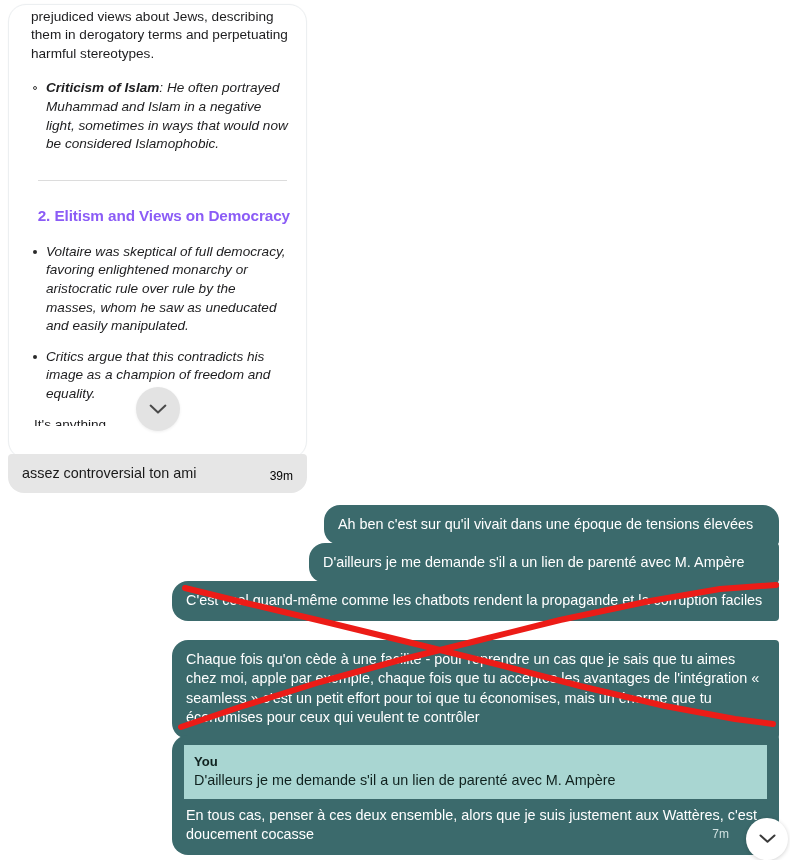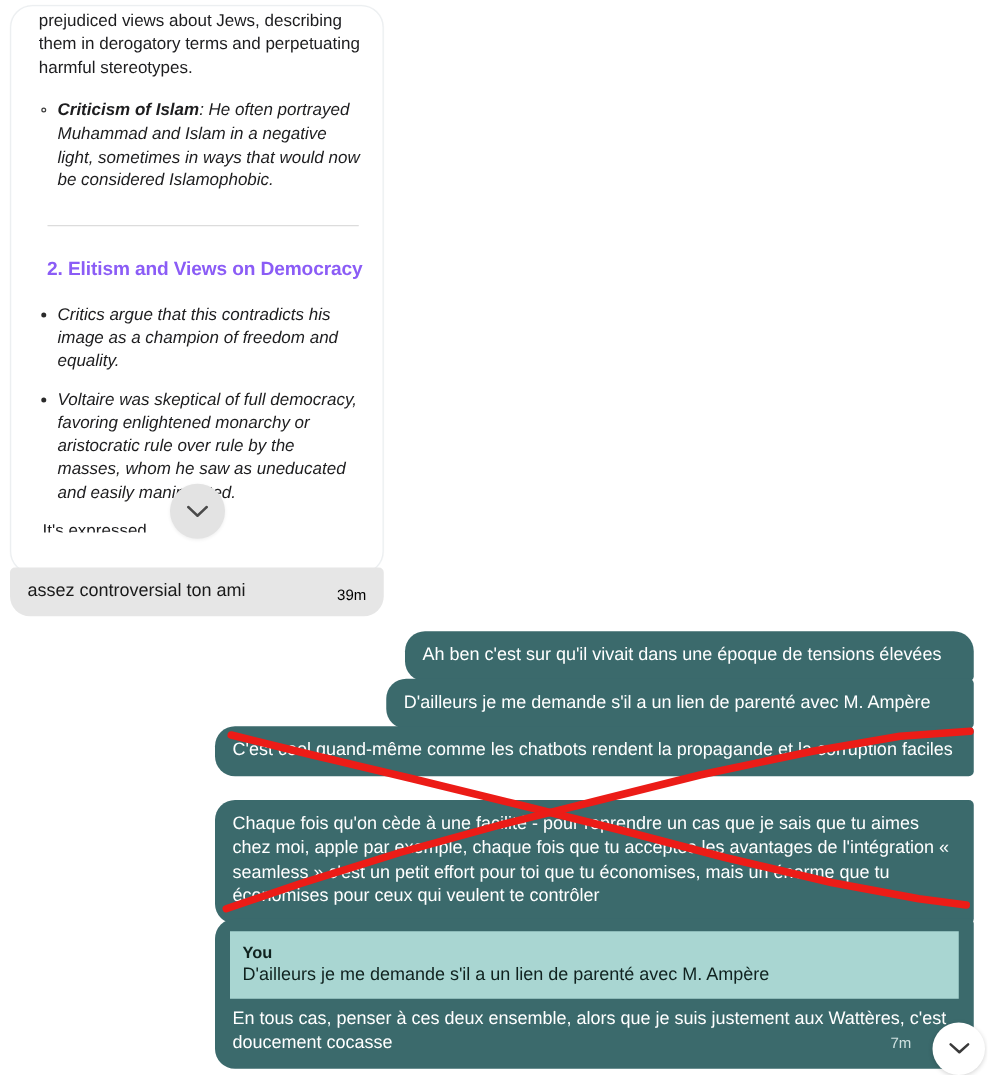--- a/index.html
+++ b/index.html
@@ -287,25 +287,25 @@
 
       <ul class="doc-list sub" style="margin-top:16px;">
         <li><b>Criticism of Islam</b><span>: He often portrayed Muhammad and Islam in a negative light, sometimes in ways that would now be considered Islamophobic.</span></li>
       </ul>
 
       <div class="doc-divider"></div>
 
       <h2 class="doc-h2">2. Elitism and Views on Democracy</h2>
 
       <ul class="doc-list disc">
+        <li>Voltaire was skeptical of full democracy, favoring enlightened monarchy or aristocratic rule over rule by the masses, whom he saw as uneducated and easily manipulated.</li>
         <li>Critics argue that this contradicts his image as a champion of freedom and equality.</li>
-        <li>Voltaire was skeptical of full democracy, favoring enlightened monarchy or aristocratic rule over rule by the masses, whom he saw as uneducated and easily manipulated.</li>
       </ul>
 
-      <div class="doc-clipped">It's expressed</div>
+      <div class="doc-clipped">It's anything</div>
     </div>
   </div>
 
   <div class="scroll-chip">
     <svg class="chev" width="18" height="11" viewBox="0 0 18 11">
       <path d="M1.6 1.6 L9 8.6 L16.4 1.6" fill="none" stroke="#4a4a4a" stroke-width="2" stroke-linecap="round" stroke-linejoin="round"></path>
     </svg>
   </div>
 
   <div class="bubble-in">

